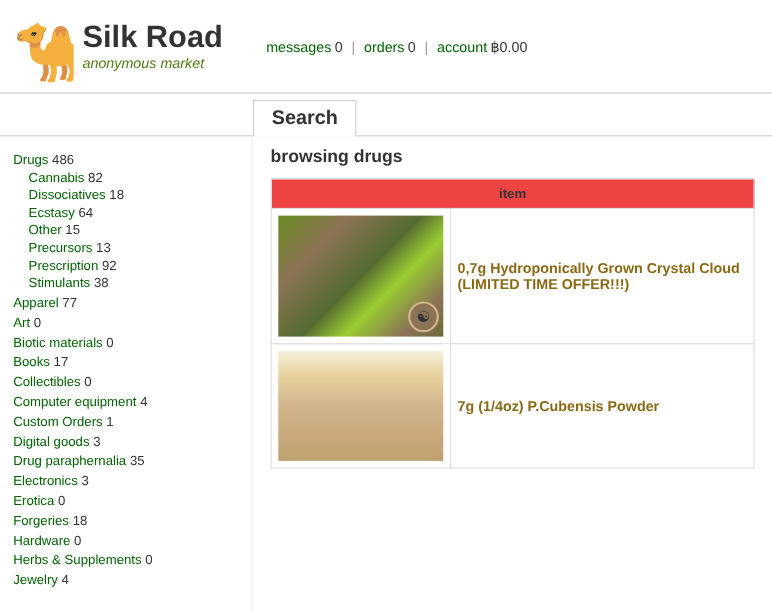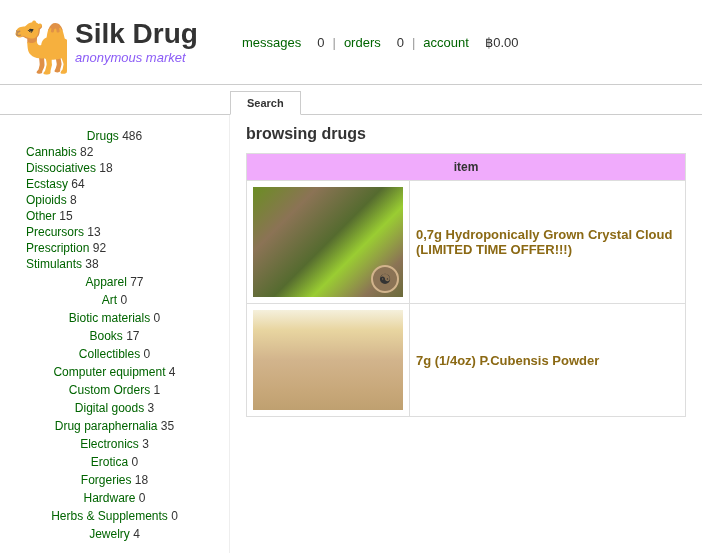--- a/index.html
+++ b/index.html
@@ -3,67 +3,67 @@
   <meta charset="utf-8">
   <style>
     * { margin: 0; padding: 0; box-sizing: border-box; }
     body { font-family: Arial, sans-serif; font-size: 12px; color: #333; background: #fff; width: 702px; height: 555px; overflow: hidden; }
 
     
     #header { display: flex; align-items: center; border-bottom: 1px solid #ccc; padding: 8px 12px; height: 85px; }
     #logo-area { display: flex; align-items: center; width: 230px; }
     #logo-text-area { margin-left: 8px; }
     #logo-title { font-size: 28px; font-weight: bold; color: #333; line-height: 1.1; }
-    #logo-subtitle { font-size: 13px; color: #8b5cf6; font-style: italic; }
+    #logo-subtitle { font-size: 13px; color: #4d7c0f; font-style: italic; }
     #header-nav { display: flex; align-items: center; flex: 1; }
     #header-links { display: flex; gap: 0; font-size: 13px; }
-    .header-link-item { display: flex; align-items: center; gap: 16px; }
+    .header-link-item { display: flex; align-items: center; gap: 3px; }
     .header-link-item a { color: #006400; text-decoration: none; }
     .header-sep { color: #999; margin: 0 8px; }
     .header-count { color: #333; }
 
     
     #tabs { padding: 6px 12px 0 230px; border-bottom: 1px solid #ccc; }
-    .tab { display: inline-block; padding: 5px 16px; border: 1px solid #ccc; border-bottom: none; background: #f0f0f0; cursor: pointer; font-size: 11px; font-weight: bold; color: #333; margin-right: 2px; }
+    .tab { display: inline-block; padding: 5px 16px; border: 1px solid #ccc; border-bottom: none; background: #f0f0f0; cursor: pointer; font-size: 18px; font-weight: bold; color: #333; margin-right: 2px; }
     .tab.active { background: #fff; border-bottom: 1px solid #fff; margin-bottom: -1px; }
 
     
     #main { display: flex; height: calc(555px - 85px - 32px); }
 
     
     #sidebar { width: 230px; padding: 10px 12px; overflow-y: auto; border-right: 1px solid #eee; font-size: 12px; }
-    .sidebar-category-main { display: block; color: #006400; text-decoration: none; font-weight: normal; margin-top: 4px; text-align: center; }
+    .sidebar-category-main { display: block; color: #006400; text-decoration: none; font-weight: normal; margin-top: 4px; }
     .sidebar-category-main .cat-count { color: #333; font-weight: normal; }
     .sidebar-sub { padding-left: 14px; }
     .sidebar-sub a { display: block; color: #006400; text-decoration: none; margin-top: 2px; }
     .sidebar-sub a .cat-count { color: #333; margin-top: 32px; }
 
     
     #content { flex: 1; padding: 10px 16px; overflow-y: auto; }
     #browse-title { font-size: 16px; font-weight: bold; margin-bottom: 10px; color: #333; }
 
     
     #items-table { width: 100%; border-collapse: collapse; }
-    #items-table th { background: #f0abfc; border: 1px solid #ddd; padding: 6px 10px; text-align: center; font-size: 12px; color: #333; }
+    #items-table th { background: #ef4444; border: 1px solid #ddd; padding: 6px 10px; text-align: center; font-size: 12px; color: #333; }
     .item-row td { border: 1px solid #ddd; padding: 6px; vertical-align: middle; }
     .item-img-cell { width: 160px; }
     .item-name-cell { padding: 10px 14px; font-size: 13px; }
     .item-name-link { color: #8B6914; text-decoration: none; font-weight: bold; text-align: center; }
   </style>
 </head>
 <body>
 
 <div id="header">
   <div id="logo-area">
 
     <svg width="55" height="65" viewBox="0 0 55 65">
       <text y="55" font-size="52">🐪</text>
     </svg>
     <div id="logo-text-area">
-      <div id="logo-title">Silk Drug</div>
+      <div id="logo-title">Silk Road</div>
       <div id="logo-subtitle">anonymous market</div>
     </div>
   </div>
   <div id="header-nav">
     <div id="header-links">
       <div class="header-link-item">
         <a href="#">messages</a>
         <span class="header-count">0</span>
       </div>
       <span class="header-sep">|</span>
@@ -86,21 +86,20 @@
 
 <div id="main">
 
   <div id="sidebar">
 
   <a href="#" class="sidebar-category-main">Drugs <span class="cat-count">486</span></a>
       <div class="sidebar-sub">
         <a href="#">Cannabis <span class="cat-count">82</span></a>
         <a href="#">Dissociatives <span class="cat-count">18</span></a>
         <a href="#">Ecstasy <span class="cat-count">64</span></a>
-        <a href="#">Opioids <span class="cat-count">8</span></a>
         <a href="#">Other <span class="cat-count">15</span></a>
         <a href="#">Precursors <span class="cat-count">13</span></a>
         <a href="#">Prescription <span class="cat-count">92</span></a>
         <a href="#">Stimulants <span class="cat-count">38</span></a>
       </div>
       <a href="#" class="sidebar-category-main">Apparel <span class="cat-count">77</span></a>
       <a href="#" class="sidebar-category-main">Art <span class="cat-count">0</span></a>
       <a href="#" class="sidebar-category-main">Biotic materials <span class="cat-count">0</span></a>
       <a href="#" class="sidebar-category-main">Books <span class="cat-count">17</span></a>
       <a href="#" class="sidebar-category-main">Collectibles <span class="cat-count">0</span></a>

